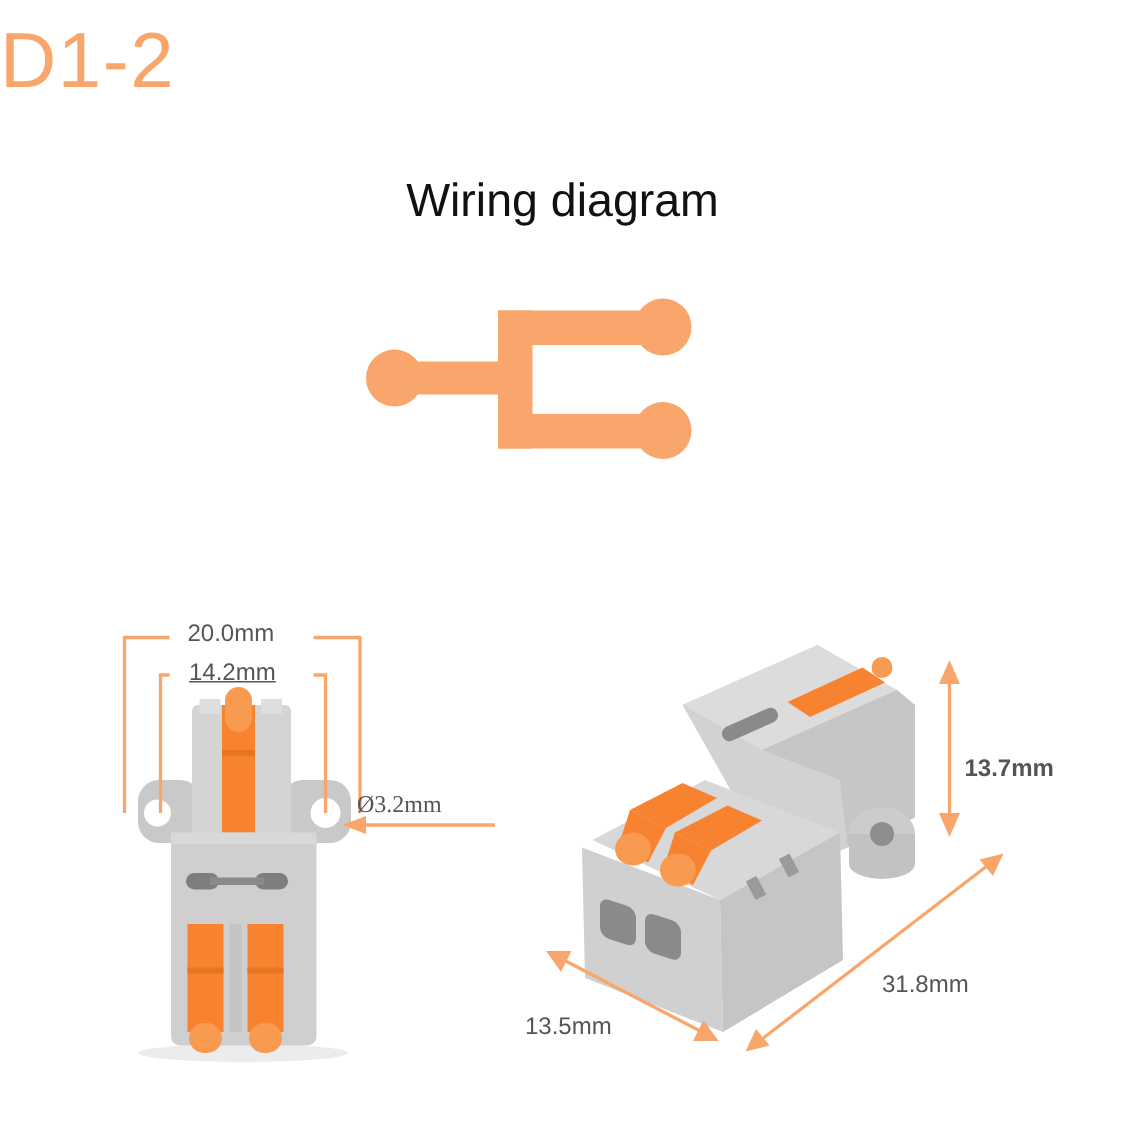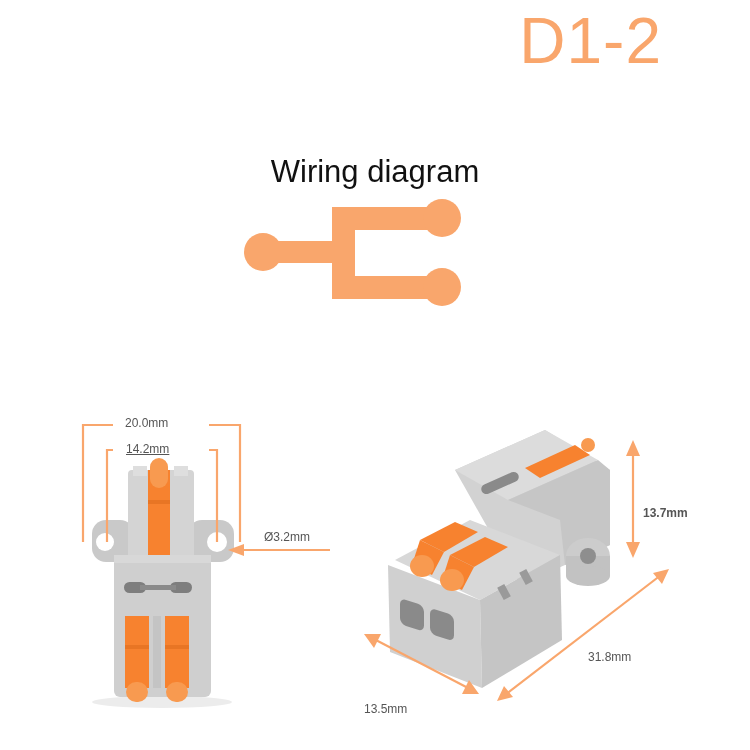--- a/index.html
+++ b/index.html
@@ -1,26 +1,26 @@
 <!DOCTYPE html>
 <html><head>
 <meta charset="utf-8">
 <style>
   html, body { margin: 0; padding: 0; background: #ffffff; }
   body { width: 750px; height: 750px; position: relative; overflow: hidden; font-family: "Liberation Sans", sans-serif; }
   .title {
-    position: absolute; left: 0; width: 662px; top: 8px; text-align: right;
-    font-size: 64px; line-height: 66px; color: #F9A66C; letter-spacing: 1px;
+    position: absolute; left: 0; width: 662px; top: 8px; text-align: left;
+    font-size: 52px; line-height: 66px; color: #F9A66C; letter-spacing: 1px;
   }
   .subtitle {
     position: absolute; left: 0; width: 750px; top: 114px; text-align: center;
-    font-size: 31px; line-height: 40px; color: #111111; margin-top: 38px;
+    font-size: 31px; line-height: 40px; color: #111111;
   }
   svg.layer { position: absolute; left: 0; top: 0; }
-  .dim-label { position: absolute; font-size: 12px; color: #555555; white-space: nowrap; line-height: 18px; }
+  .dim-label { position: absolute; font-size: 16px; color: #555555; white-space: nowrap; line-height: 18px; }
 </style>
 </head>
 <body>
 
 <div class="title">D1-2</div>
 <div class="subtitle">Wiring diagram</div>
 
 <svg class="layer" width="750" height="750" viewBox="0 0 750 750">
   <g fill="#F9A66C">
     <circle cx="263" cy="252" r="19"></circle>
@@ -74,21 +74,21 @@
     <polyline points="209,425 240,425 240,542"></polyline>
     <polyline points="107,542 107,450 113,450"></polyline>
     <polyline points="209,450 217,450 217,542"></polyline>
     <line x1="240" y1="550" x2="330" y2="550"></line>
   </g>
   <polygon points="228,550 244,544 244,556" fill="#F9A66C"></polygon>
 </svg>
 
 <div class="dim-label" style="left:125px; top:414px;">20.0mm</div>
 <div class="dim-label" style="left:126px; top:440px;text-decoration:underline;">14.2mm</div>
-<div class="dim-label" style="left:264px; top:528px;">Ø3.2mm</div>
+<div class="dim-label" style="left:238px; top:528px;font-family:Liberation Serif, serif;">Ø3.2mm</div>
 
 <svg class="layer" width="750" height="750" viewBox="0 0 750 750">
 
   <polygon points="455,470 545,430 610,470 610,545 520,585" fill="#d2d2d2"></polygon>
   <polygon points="455,470 545,430 598,460 508,500" fill="#dcdcdc"></polygon>
   <polygon points="508,500 598,460 610,470 610,545 565,565 560,520" fill="#c6c6c6"></polygon>
 
   <polygon points="525,468 575,445 590,455 540,478" fill="#F7822F"></polygon>
   <circle cx="588" cy="445" r="7" fill="#F89A50"></circle>
 
@@ -128,13 +128,13 @@
     <polygon points="633,558 626,542 640,542"></polygon>
     <polygon points="364,634 381,634 374,648"></polygon>
     <polygon points="479,694 462,694 469,680"></polygon>
     <polygon points="497,701 504,686 513,697"></polygon>
     <polygon points="669,569 662,584 653,573"></polygon>
   </g>
 </svg>
 
 <div class="dim-label" style="left:643px; top:504px;font-weight:bold;">13.7mm</div>
 <div class="dim-label" style="left:588px; top:648px;">31.8mm</div>
-<div class="dim-label" style="left:364px; top:676px;margin-top:24px;">13.5mm</div>
+<div class="dim-label" style="left:350px; top:676px;">13.5mm</div>
 
 </body></html>

